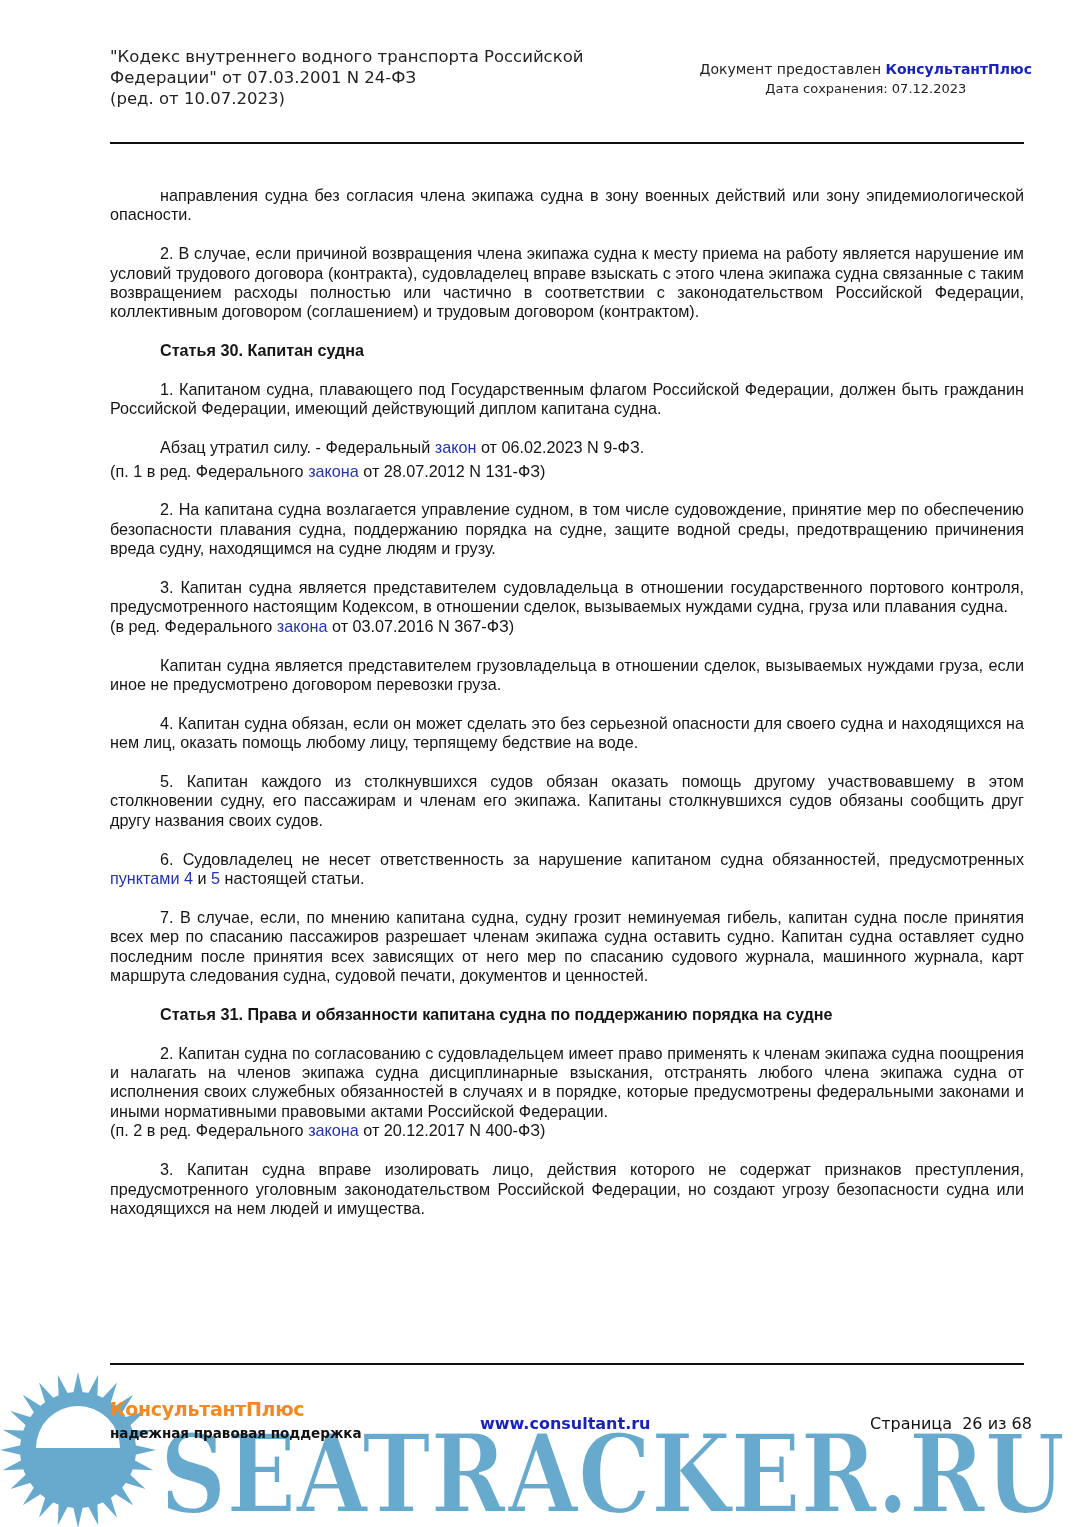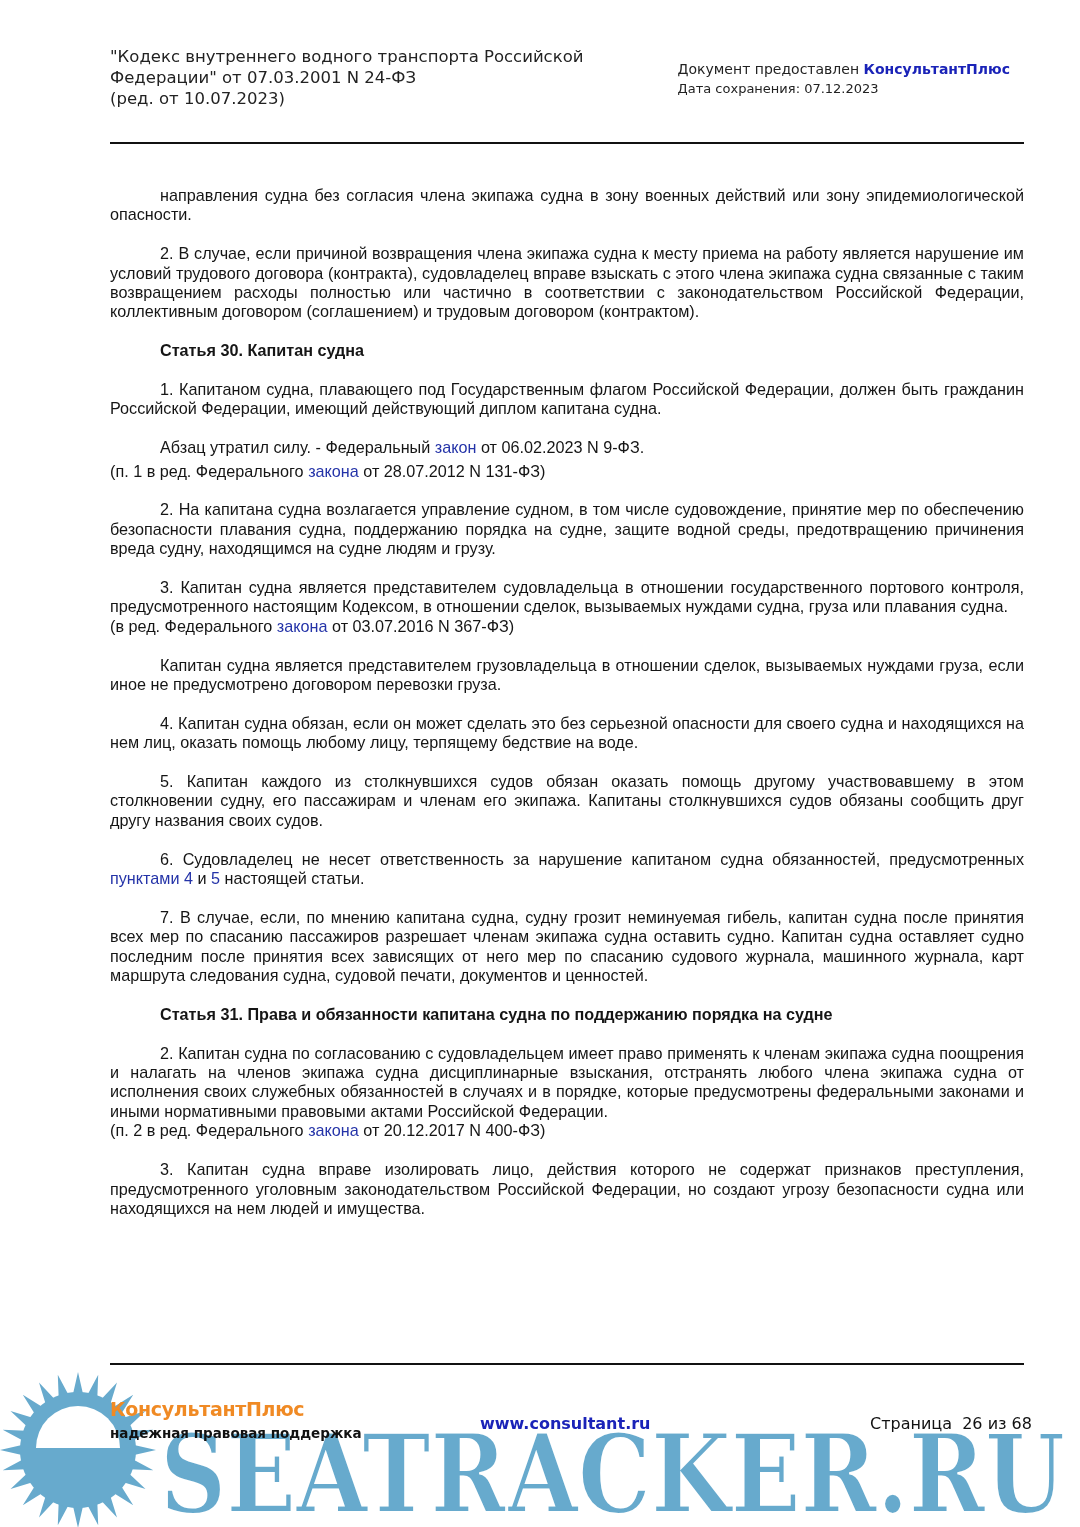--- a/index.html
+++ b/index.html
@@ -1,21 +1,21 @@
 <!DOCTYPE html>
 <html><head>
 <meta charset="utf-8">
 <style>
   html, body { margin: 0; padding: 0; background: #ffffff; }
   body { width: 1080px; height: 1527px; position: relative; overflow: hidden;
          font-family: "DejaVu Sans", "Liberation Sans", sans-serif; color: #111; }
 
   .header-left { position: absolute; left: 110px; top: 46px; width: 520px;
                  font-size: 16.5px; line-height: 21px; color: #222; }
-  .header-right { position: absolute; right: 70px; top: 60px; text-align: left;
+  .header-right { position: absolute; right: 48px; top: 60px; text-align: center;
                   font-size: 14px; line-height: 19px; color: #222; }
   .header-right .brand { color: #1a23b8; font-weight: bold; }
   .header-right .date { font-size: 13px; }
 
   .hr { position: absolute; left: 110px; width: 914px; height: 2px; background: #111; }
   .hr.top { top: 142px; }
   .hr.bottom { top: 1363px; }
 
   .content { position: absolute; left: 110px; top: 186px; width: 914px;
              font-family: "Liberation Sans", sans-serif; font-size: 16.2px; line-height: 19.4px; color: #151515; }

